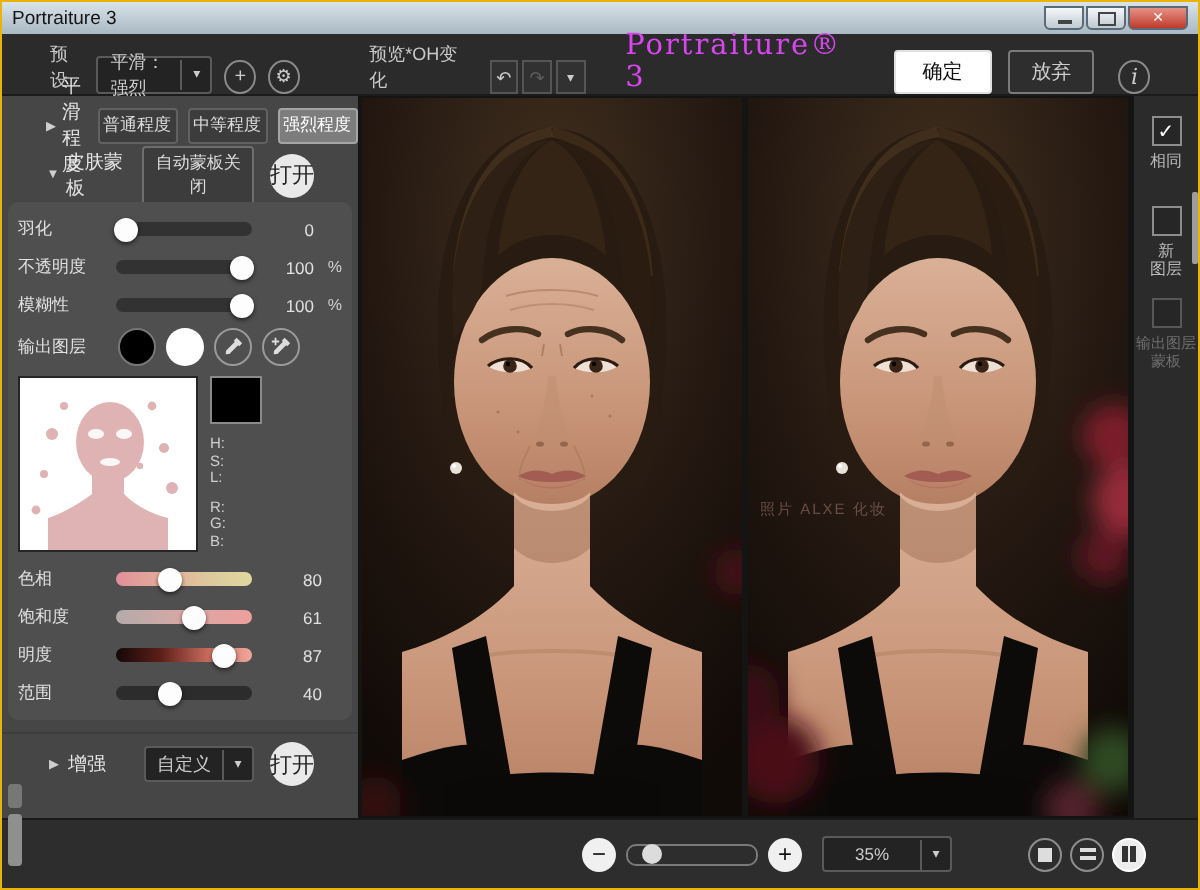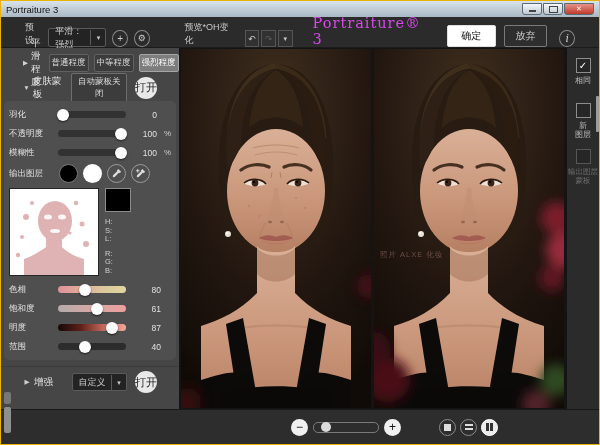--- a/index.html
+++ b/index.html
@@ -407,20 +407,24 @@
   <div class="bottombar">
     <div class="zoom-btn">
         <span>−</span>
       </div>
     <div class="zoom-track">
         <div class="zoom-thumb"></div>
       </div>
     <div class="zoom-btn">
         <span>+</span>
       </div>
+    <div class="dd zoom-dd">
+      <span class="dd-val" style="width:36px;text-align:center">35%</span>
+      <span class="dd-arr">▾</span>
+    </div>
     <div class="view-group">
       <div class="view-btn">
           <span class="sq"></span>
         </div>
       <div class="view-btn">
         <span class="hbars">
             <span class="hbar"></span>
             <span class="hbar"></span>
           </span>
       </div>

